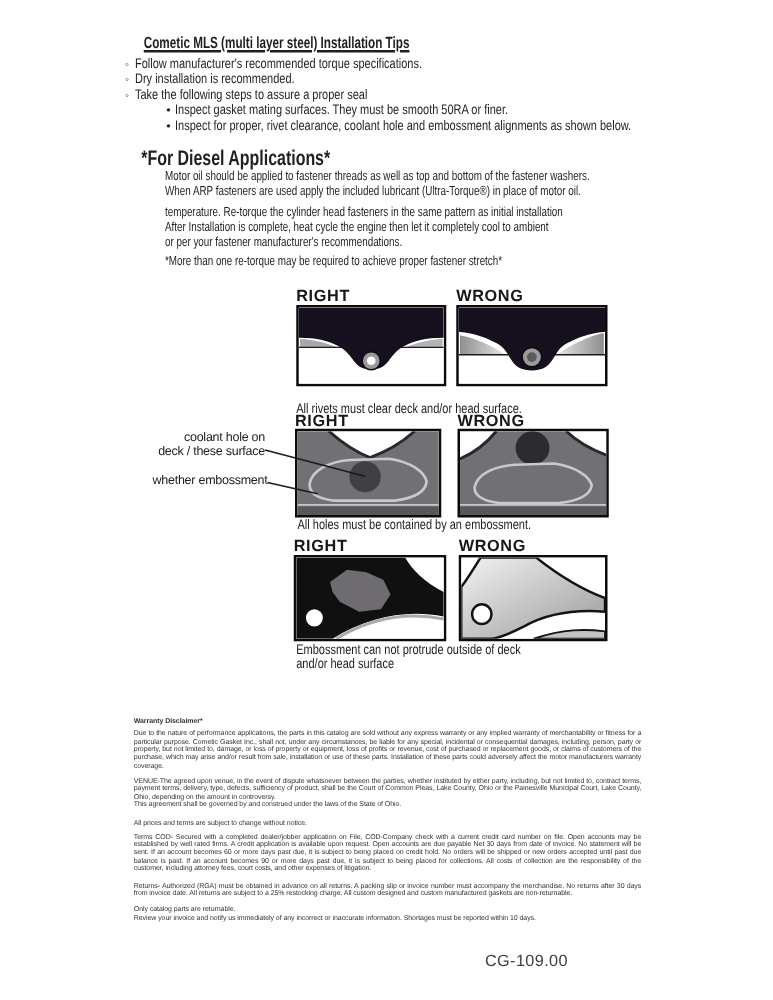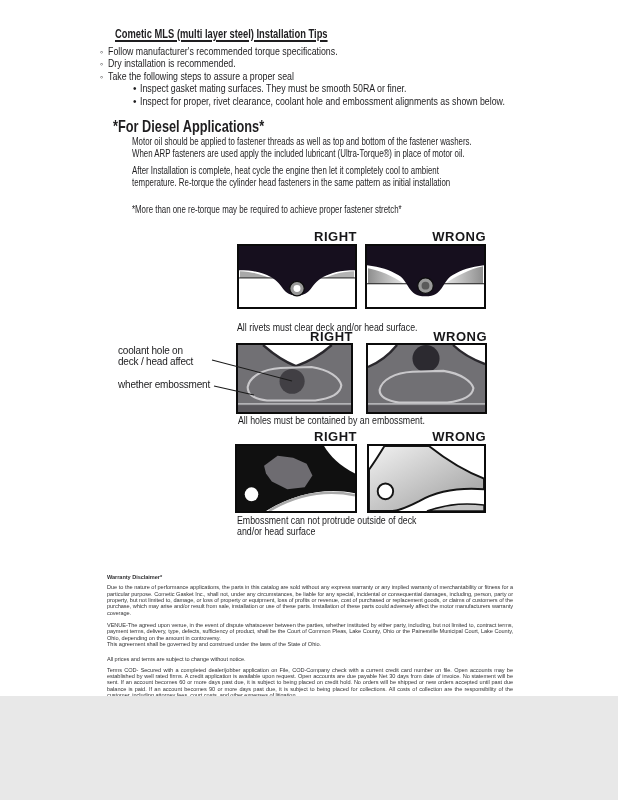--- a/index.html
+++ b/index.html
@@ -1,40 +1,40 @@
 <!DOCTYPE html>
 <html><head>
 <meta charset="utf-8">
 <style>
   html,body{margin:0;padding:0;background:#e8e8e8;}
   .page{
-    position:relative;width:618px;height:696px;background:#ffffff;
+    position:relative;width:618px;height:800px;background:#ffffff;
     font-family:"Liberation Sans", sans-serif;color:#1f1e20;overflow:hidden;
   }
   .abs{position:absolute;}
   .cx{display:inline-block;transform-origin:0 0;white-space:nowrap;}
   .s72{transform:scaleX(0.72);}
   .s75{transform:scaleX(0.75);}
   .s80{transform:scaleX(0.80);}
   .title{left:115px;top:26px;font-size:13px;font-weight:bold;}
   .title .cx{text-decoration:underline;text-decoration-thickness:1.5px;text-underline-offset:2px;}
   .tips{left:100px;top:45px;font-size:11px;}
   .brow{height:12.4px;line-height:12.4px;display:flex;align-items:baseline;}
   .bm{width:8px;font-size:9px;flex:0 0 8px;}
   .brow.sub{padding-left:33px;}
   .brow.sub .bm{width:7px;flex-basis:7px;font-size:10px;}
   .diesel-h{left:113px;top:117px;font-size:17px;font-weight:bold;}
   .para{left:113px;font-size:10.5px;}
   .para .ln{height:12px;line-height:12px;margin-left:19px;}
-  .dg-h{font-size:13px;font-weight:bold;letter-spacing:0.5px;text-align:right;color:#171719;}
+  .dg-h{font-size:13px;font-weight:bold;letter-spacing:0.5px;text-align:left;color:#171719;}
   .dbox{border:2px solid #0b0b0b;background:#fff;box-sizing:border-box;}
   .dbox svg{display:block;width:100%;height:100%;}
   .cap{font-size:11px;color:#1c1c1e;}
   .cap .ln{height:11px;line-height:11px;}
-  .lab{font-size:10px;letter-spacing:-0.2px;text-align:left;color:#1c1c1e;line-height:11px;}
+  .lab{font-size:10px;letter-spacing:-0.2px;text-align:right;color:#1c1c1e;line-height:11px;}
   .leader{pointer-events:none;}
   .fine{left:107px;top:574px;width:406px;font-size:5.6px;line-height:6.35px;
         letter-spacing:-0.05px;color:#333335;text-align:justify;}
   .fine .fh{font-weight:bold;margin-bottom:4px;}
   .fine p{margin:0 0 0 0;}
   .fine p.g4{margin-top:4px;} .fine p.g6{margin-top:6px;} .fine p.g7{margin-top:7px;} .fine p.g9{margin-top:9px;}
   .code{left:388px;top:761px;font-size:13px;letter-spacing:0.3px;color:#404040;}
 </style>
 </head>
 <body>
@@ -69,22 +69,23 @@
   </div>
 
   <div class="abs diesel-h">
     <span class="cx s75">*For Diesel Applications*</span>
   </div>
   <div class="abs para" style="top:135px;">
     <div class="ln"><span class="cx s75">Motor oil should be applied to fastener threads as well as top and bottom of the fastener washers.</span></div>
     <div class="ln"><span class="cx s75">When ARP fasteners are used apply the included lubricant (Ultra-Torque®) in place of motor oil.</span></div>
   </div>
   <div class="abs para" style="top:164px;">
+    <div class="ln"><span class="cx s75">temperature. Re-torque the cylinder head fasteners in the same pattern as initial installation</span></div>
     <div class="ln"><span class="cx s75">After Installation is complete, heat cycle the engine then let it completely cool to ambient</span></div>
-    <div class="ln"><span class="cx s75">temperature. Re-torque the cylinder head fasteners in the same pattern as initial installation</span></div>
+    <div class="ln"><span class="cx s75">or per your fastener manufacturer's recommendations.</span></div>
   </div>
   <div class="abs para" style="top:203px;">
     <div class="ln"><span class="cx s75">*More than one re-torque may be required to achieve proper fastener stretch*</span></div>
   </div>
 
   <div class="abs dg-h" style="left:237px;top:229px;width:120px;">RIGHT</div>
   <div class="abs dg-h" style="left:365px;top:229px;width:121px;">WRONG</div>
 
   <div class="abs dbox" style="left:237px;top:244px;width:120px;height:65px;">
     <svg viewBox="0 0 120 63" preserveAspectRatio="none" aria-hidden="true">
@@ -120,21 +121,21 @@
   </div>
   <div class="abs cap" style="left:237px;top:311px;margin-top:11px;">
     <div class="ln"><span class="cx s80">All rivets must clear deck and/or head surface.</span></div>
   </div>
 
   <div class="abs dg-h" style="left:236px;top:329px;width:117px;">RIGHT</div>
   <div class="abs dg-h" style="left:366px;top:329px;width:121px;">WRONG</div>
 
   <div class="abs lab" style="left:118px;top:345px;width:94px;">
     <div>coolant hole on</div>
-    <div>deck / head affect</div>
+    <div>deck / these surface</div>
   </div>
   <div class="abs lab" style="left:118px;top:379px;width:96px;">whether embossment</div>
 
   <div class="abs dbox" style="left:236px;top:343px;width:117px;height:71px;">
     <svg viewBox="0 0 117 70" preserveAspectRatio="none" aria-hidden="true">
       <rect width="117" height="70" fill="#717074"></rect>
       <path d="M26,0 H97 C86,10 74,17 60,22 C47,17 36,9 26,0 Z" fill="#ffffff"></path>
       <path d="M26,0 C36,9 47,17 60,22 C74,17 86,10 97,0" fill="none" stroke="#2a282d" stroke-width="2.5"></path>
       <path d="M10,44 C12,33 26,25 44,24 L76,23 C95,26 105,34 107,42 C106,51 97,56 80,58 L30,58 C16,56 10,52 10,44 Z" fill="none" stroke="#c9c8cb" stroke-width="2.2"></path>
       <circle cx="56" cy="38" r="13" fill="#413f44"></circle>

